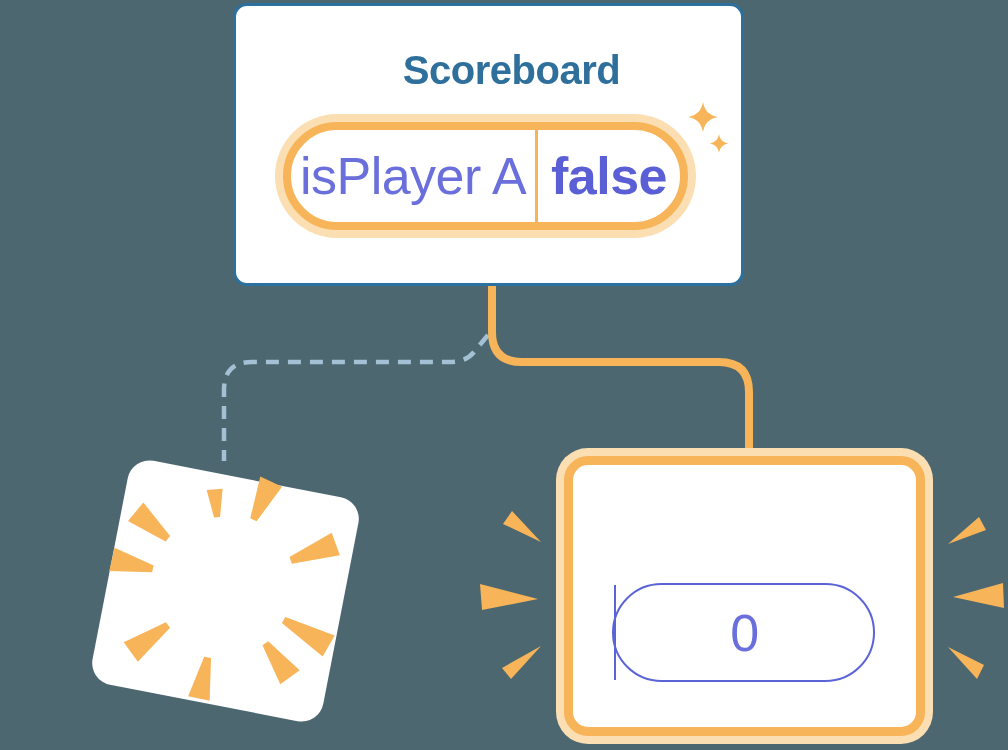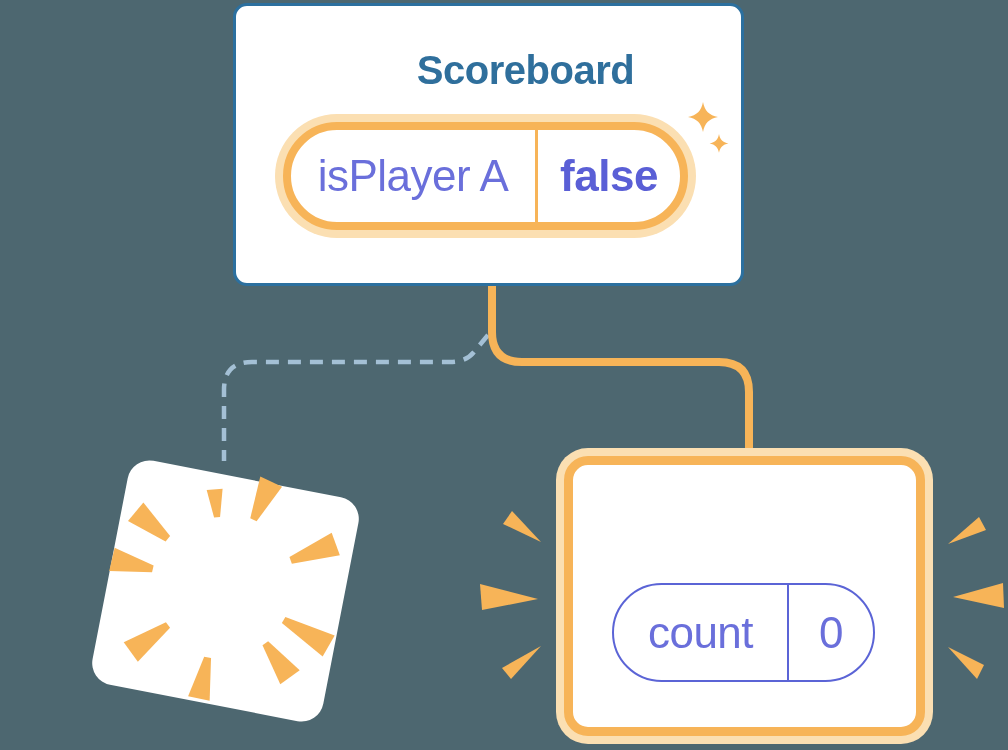--- a/index.html
+++ b/index.html
@@ -20,21 +20,21 @@
     border: 3px solid var(--card-border, #2C709F);
     border-radius: 14px;
     z-index: 2;
   }
   .card-title {
     position: absolute; text-align: center;
     font-size: 40px; font-weight: 600; letter-spacing: -0.5px;
     color: var(--title-text, #2F6F9C);
     z-index: 4;
   }
-  .scoreboard-title { left: 236px; top: 48px; width: 511px; padding-left: 34px; }
+  .scoreboard-title { left: 222px; top: 48px; width: 511px; padding-left: 34px; }
   .counter-title   { left: 564px; top: 513px; width: 361px; }
 
   
   .state-pill-orange {
     position: absolute; left: 283px; top: 122px; width: 405px; height: 108px;
     box-sizing: border-box;
     background: var(--card-bg, #fff);
     border: 8px solid var(--orange, #F7B458);
     border-radius: 70px;
     box-shadow: 0 0 0 8px var(--orange-glow, #FBDFB2);
@@ -53,21 +53,21 @@
     border-radius: 60px;
     display: flex; align-items: stretch;
     z-index: 3;
   }
   .state-pill-purple .pill-cell-key   { width: 173px; }
   .state-pill-purple .pill-divider    { width: 2px; background: var(--counter-pill-border, #5B64D6); }
   .state-pill-purple .pill-cell-value { flex: 1; }
 
   .pill-cell {
     display: flex; align-items: center; justify-content: center;
-    font-size: 44px; letter-spacing: -0.5px;
+    font-size: 52px; letter-spacing: -0.5px;
     color: var(--state-text, #6A6FDB);
     white-space: nowrap;
   }
   .pill-cell.bold { font-weight: 700; color: var(--state-value-text, #5A5FD6); }
 
   
   .counter-card {
     position: absolute; left: 564px; top: 456px; width: 361px; height: 280px;
     box-sizing: border-box;
     background: var(--card-bg, #fff);
@@ -123,21 +123,20 @@
       <polygon points="70,-3.5 122,-12 122,12 70,3.5" transform="rotate(30)"></polygon>
       <polygon points="72,-3.5 114,-12 114,12 72,3.5" transform="rotate(54)"></polygon>
       <polygon points="74,-3.5 116,-11 116,11 74,3.5" transform="rotate(102)"></polygon>
       <polygon points="68,-3.5 114,-12 114,12 68,3.5" transform="rotate(144)"></polygon>
     </g>
   </svg>
 
   <div class="counter-card"></div>
 
   <div class="state-pill-purple">
-    <div class="pill-cell pill-cell-key">count</div>
     <div class="pill-divider"></div>
     <div class="pill-cell pill-cell-value">0</div>
   </div>
 
   <svg class="layer" width="1008" height="750" viewBox="0 0 1008 750" style="z-index:2;">
     <g fill="#F7B458">
       <polygon points="541,542 503,524 512,511"></polygon>
       <polygon points="538,599 480,584 482,610"></polygon>
       <polygon points="541,646 511,679 502,668"></polygon>
       <polygon points="948,544 979,517 986,530"></polygon>

